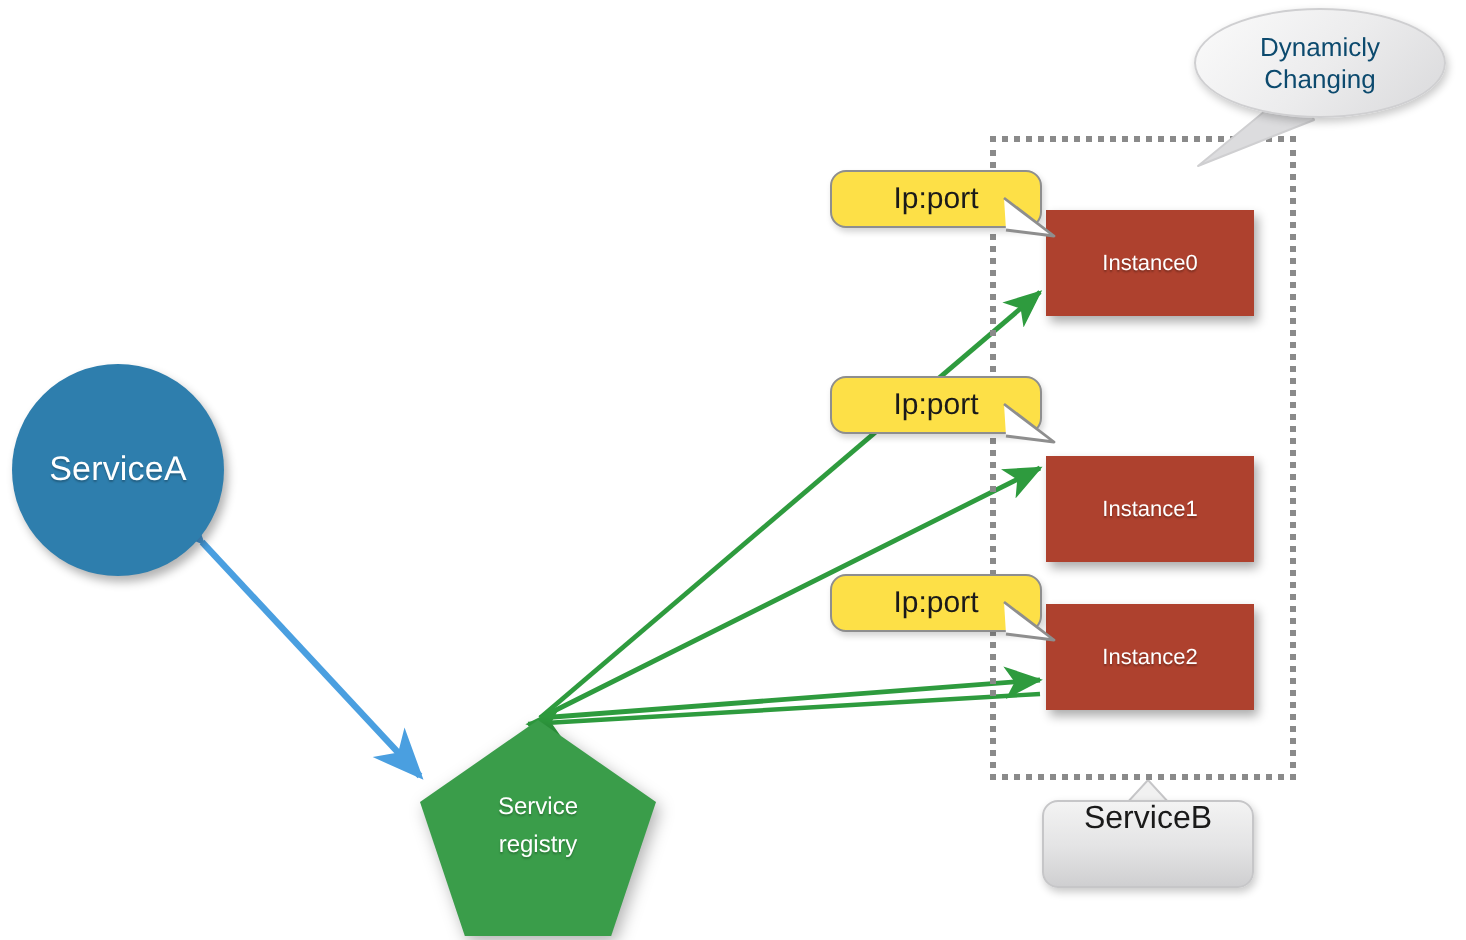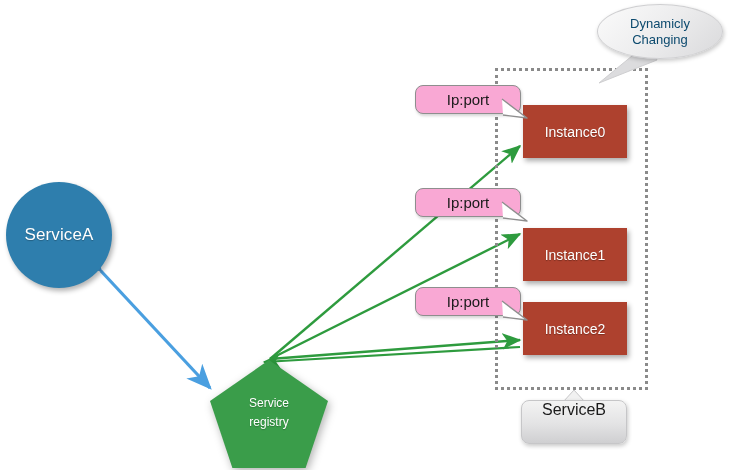--- a/index.html
+++ b/index.html
@@ -94,42 +94,42 @@
     width: 104px;
     height: 53px;
     background: #ae412e;
     box-shadow: 2px 3px 5px rgba(0,0,0,0.33);
     display: flex;
     align-items: center;
     justify-content: center;
   }
   .instance .label {
     color: #ffffff;
-    font-size: 14px;
+    font-size: 11px;
     text-shadow: 0 1px 1px rgba(0,0,0,0.3);
   }
   .inst-0 { left: 523px; top: 105px; }
   .inst-1 { left: 523px; top: 204px; margin-top: 24px; }
   .inst-2 { left: 523px; top: 302px; }
 
   
   .callout {
     position: absolute;
     width: 106px;
     height: 29px;
   }
   .callout .body {
     position: absolute;
     left: 0;
     top: 0;
     width: 106px;
     height: 29px;
     border: 1.4px solid #8e8e8e;
     border-radius: 8px;
-    background: #f9a8d4;
+    background: #fde047;
     box-sizing: border-box;
     box-shadow: 1px 2px 3px rgba(0,0,0,0.17);
     display: flex;
     align-items: center;
     justify-content: center;
   }
   .callout .label {
     color: #1a1a1a;
     font-size: 15px;
   }

